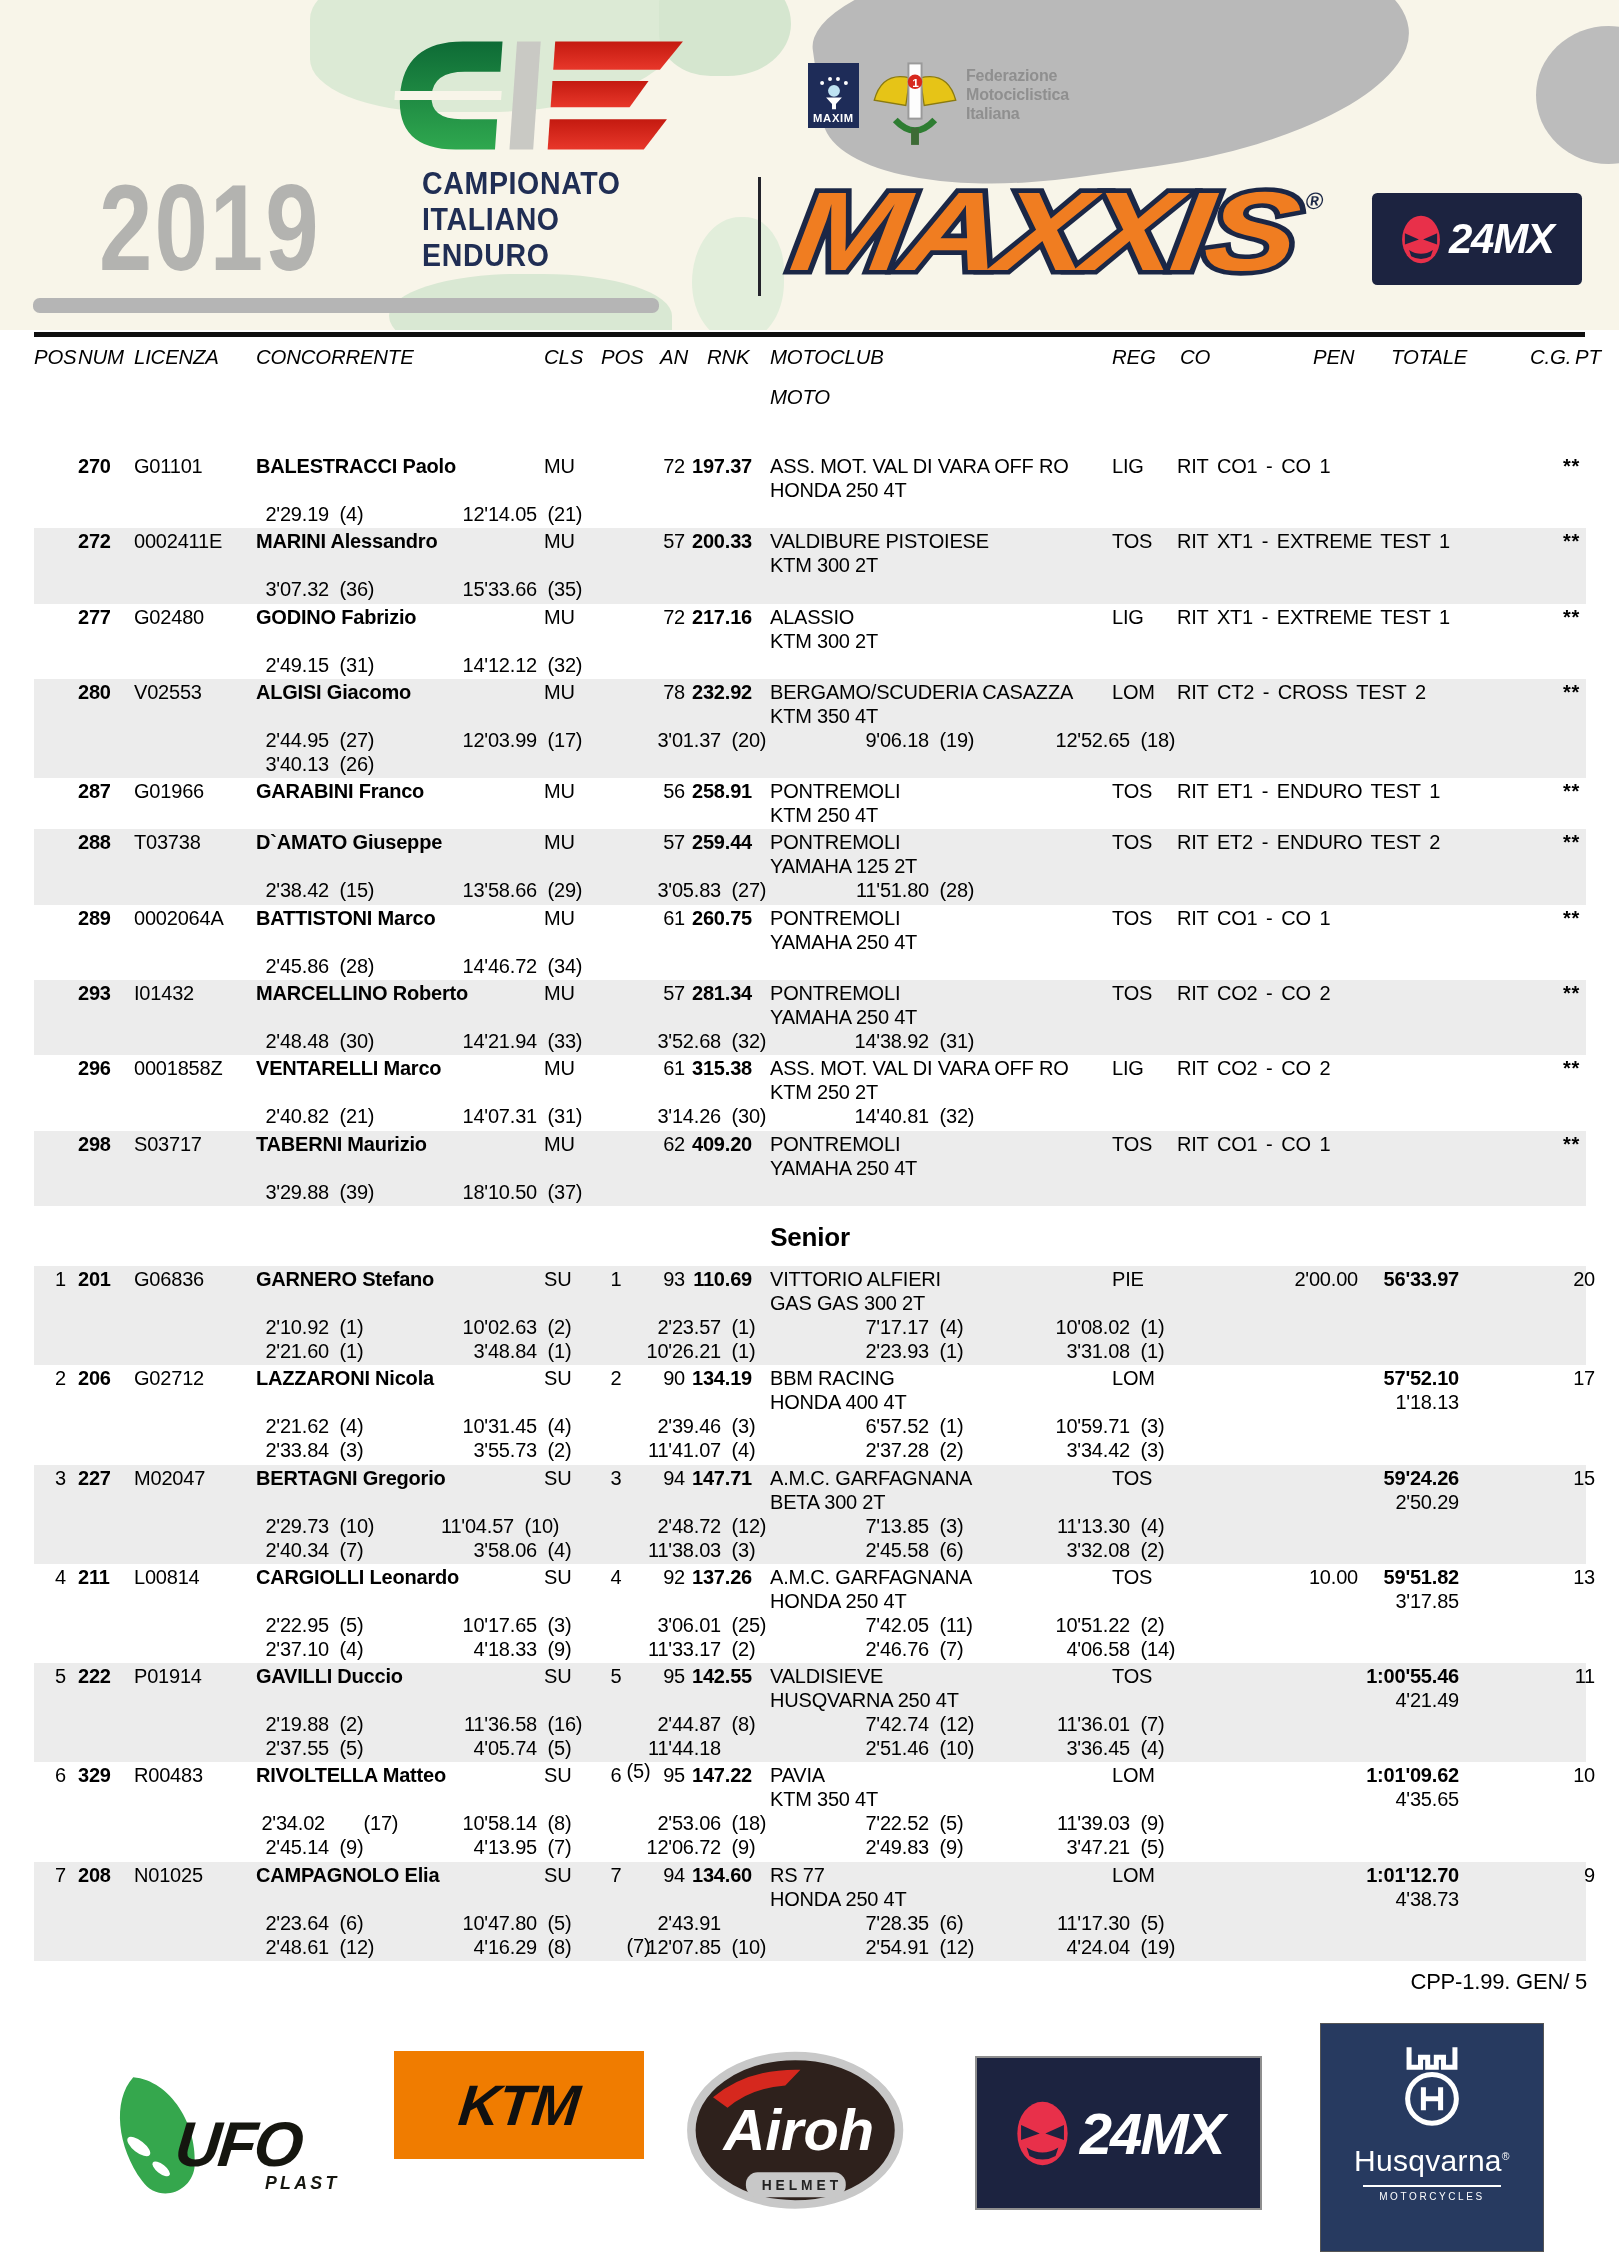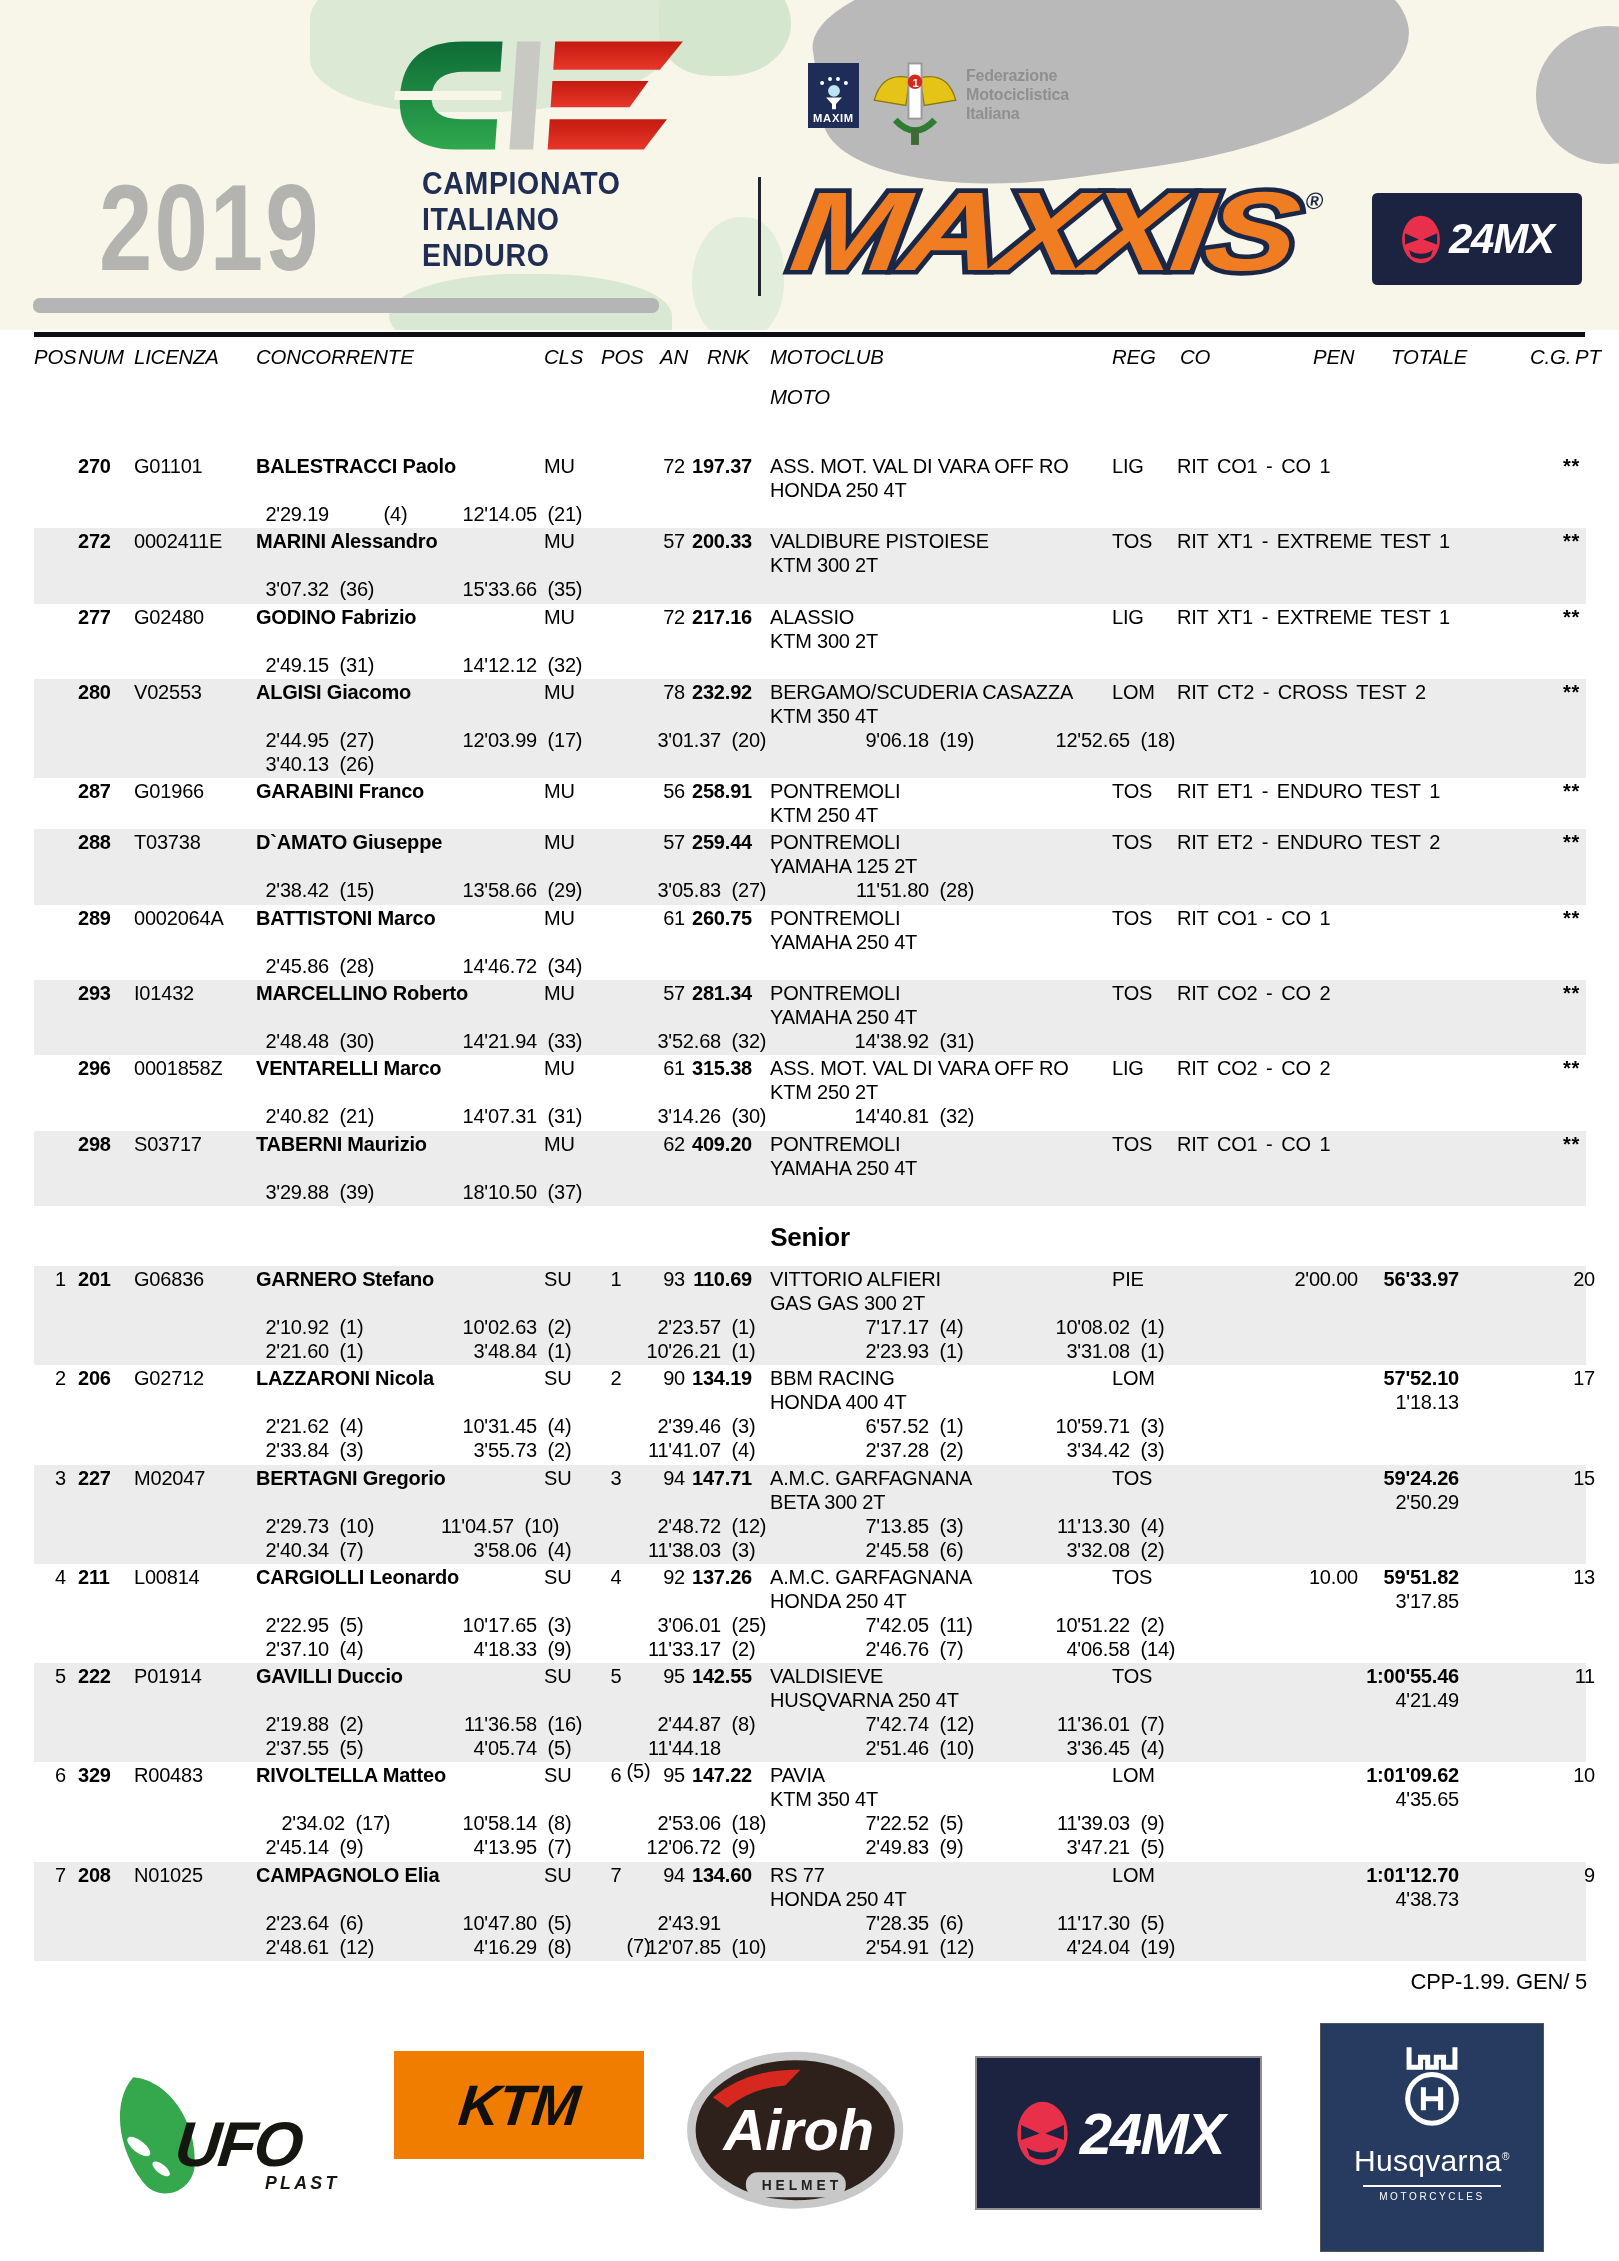--- a/index.html
+++ b/index.html
@@ -211,21 +211,21 @@
       <span class="fld f-tot"></span>
       <span class="fld f-cg">**</span>
       <span class="fld f-pt"></span>
     </div>
     <div class="rline">
       <span class="fld f-moto">HONDA 250 4T</span>
       <span class="fld f-gap"></span>
     </div>
     <div class="tlines">
             <div class="tline">
-              <span class="slot" style="left: 224px; gap: 44px;">
+              <span class="slot" style="left: 224px;">
                 <span class="tv">2'29.19</span>
                 <span class="tr">(4)</span>
               </span>
               <span class="slot" style="left: 432px;">
                 <span class="tv">12'14.05</span>
                 <span class="tr">(21)</span>
               </span>
             </div>
           </div>
   </div>
@@ -939,21 +939,21 @@
       <span class="fld f-tot">1:01'09.62</span>
       <span class="fld f-cg"></span>
       <span class="fld f-pt">10</span>
     </div>
     <div class="rline">
       <span class="fld f-moto">KTM 350 4T</span>
       <span class="fld f-gap">4'35.65</span>
     </div>
     <div class="tlines">
             <div class="tline">
-              <span class="slot" style="left: 240px;">
+              <span class="slot" style="left: 220px; gap: 28px;">
                 <span class="tv">2'34.02</span>
                 <span class="tr">(17)</span>
               </span>
               <span class="slot" style="left: 432px;">
                 <span class="tv">10'58.14</span>
                 <span class="tr">(8)</span>
               </span>
               <span class="slot" style="left: 616px;">
                 <span class="tv">2'53.06</span>
                 <span class="tr">(18)</span>

